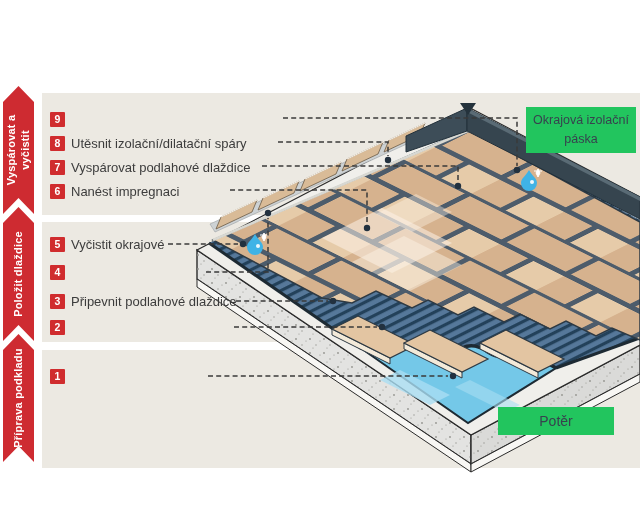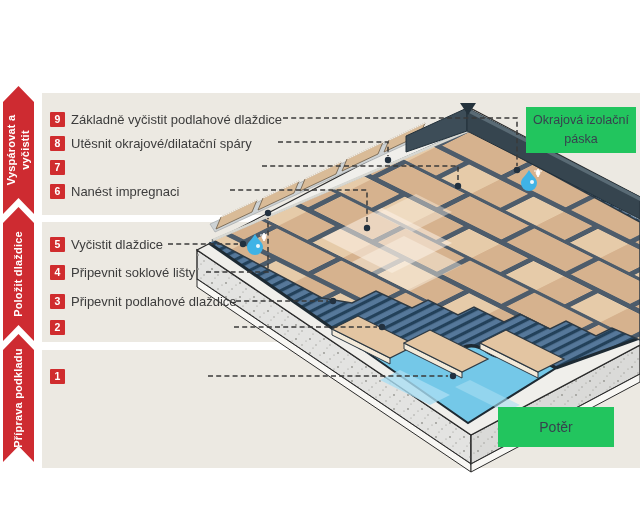--- a/index.html
+++ b/index.html
@@ -19,21 +19,21 @@
       letter-spacing:.2px;white-space:nowrap;}
   .rlabel.wrap{white-space:normal;width:92px;}
   .step{position:absolute;display:flex;align-items:center;gap:6px;height:16px;}
   .num{width:15px;height:15px;background:#d02c2e;color:#fff;font-size:10.5px;font-weight:bold;
       display:flex;align-items:center;justify-content:center;border-radius:1px;flex:0 0 15px;}
   .lbl{font-size:13px;color:#3c3c3c;white-space:nowrap;}
   .scene{position:absolute;left:0;top:0;width:640px;height:524px;}
   .tagbox{position:absolute;background:#22c55e;color:#37424e;text-align:center;
       display:flex;align-items:center;justify-content:center;}
   .tag-tape{left:526px;top:107px;width:110px;height:46px;font-size:12.5px;line-height:1.55;}
-  .tag-poter{left:498px;top:407px;width:116px;height:40px;font-size:14px;}
+  .tag-poter{left:498px;top:407px;width:116px;height:28px;font-size:14px;}
 </style>
 </head>
 <body>
 
 <div class="stage">
 
   <div class="panel panel1"></div>
   <div class="panel panel2"></div>
   <div class="panel panel3"></div>
 
@@ -174,40 +174,39 @@
       <circle cx="243" cy="244" r="3.2"></circle>
         <circle cx="268" cy="213" r="3.2"></circle>
       <circle cx="333" cy="301" r="3.2"></circle>
         <circle cx="382" cy="327" r="3.2"></circle>
       <circle cx="453" cy="376" r="3.2"></circle>
     </g>
   </svg>
 
   <div class="step" style="left:50px;top:111px;">
     <span class="num">9</span>
-    <span class="lbl">Základně vyčistit podlahové dlaždice</span>
   </div>
   <div class="step" style="left:50px;top:135px;">
     <span class="num">8</span>
-    <span class="lbl">Utěsnit okrajové/dilatační spáry</span>
+    <span class="lbl">Utěsnit izolační/dilatační spáry</span>
   </div>
   <div class="step" style="left:50px;top:159px;">
     <span class="num">7</span>
+    <span class="lbl">Vyspárovat podlahové dlaždice</span>
   </div>
   <div class="step" style="left:50px;top:183px;">
     <span class="num">6</span>
     <span class="lbl">Nanést impregnaci</span>
   </div>
   <div class="step" style="left:50px;top:236px;">
     <span class="num">5</span>
-    <span class="lbl">Vyčistit dlaždice</span>
+    <span class="lbl">Vyčistit okrajové</span>
   </div>
   <div class="step" style="left:50px;top:264px;">
     <span class="num">4</span>
-    <span class="lbl">Připevnit soklové lišty</span>
   </div>
   <div class="step" style="left:50px;top:293px;">
     <span class="num">3</span>
     <span class="lbl">Připevnit podlahové dlaždice</span>
   </div>
   <div class="step" style="left:50px;top:319px;">
     <span class="num">2</span>
   </div>
   <div class="step" style="left:50px;top:368px;">
     <span class="num">1</span>

